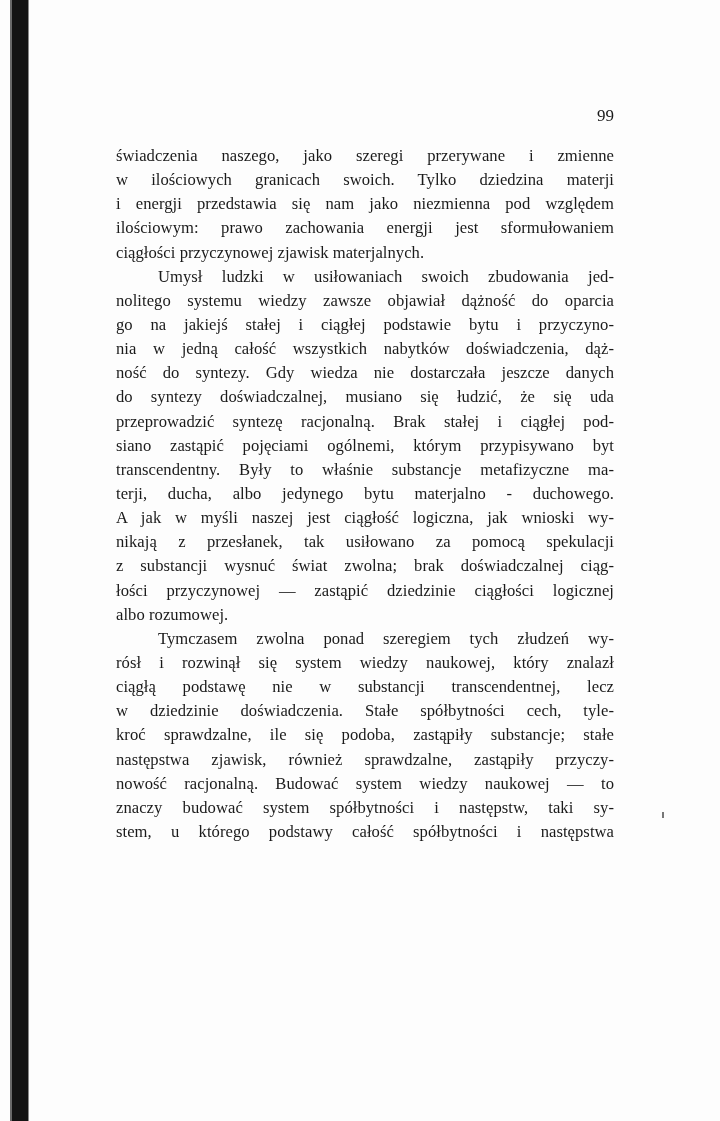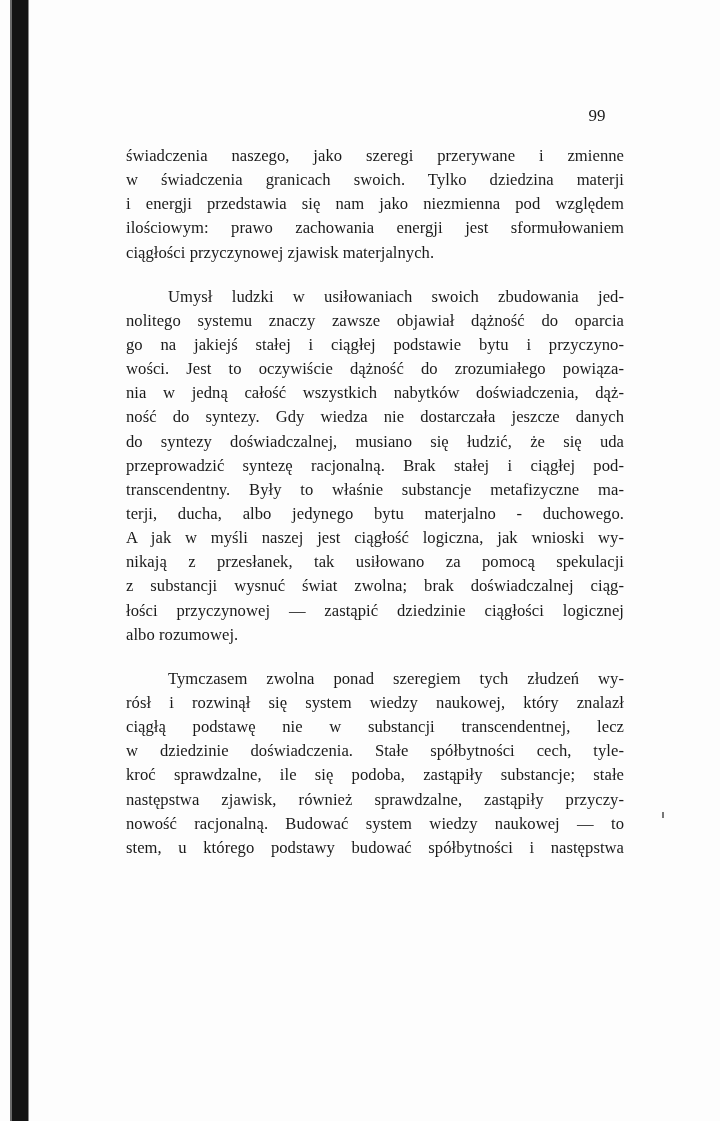--- a/index.html
+++ b/index.html
@@ -11,76 +11,77 @@
     font-family: "Liberation Serif", "DejaVu Serif", serif;
     color: #1a1a1a;
   }
   .binding {
     position: absolute; left: 12px; top: 0; width: 16px; height: 1121px;
     background: #141414;
     box-shadow: -2px 0 0 #6a6a6a, 1px 0 0 #8a8a8a;
   }
   .page-number {
     position: absolute; left: 580px; top: 106px; width: 34px;
-    text-align: center;
+    text-align: right;
     font-size: 17px;
   }
   .text-block {
-    position: absolute; left: 126px; top: 144px; width: 498px;
+    position: absolute; left: 116px; top: 144px; width: 498px;
   }
   .line {
     height: 24.15px; line-height: 24.15px;
     font-size: 16.6px;
     white-space: nowrap;
     text-align: justify;
     text-align-last: justify;
     letter-spacing: 0.05px;
   }
   .line.last { text-align-last: left; }
-  .line.indent { padding-left: 42px; margin-top: 20px; }
+  .line.indent { padding-left: 42px; }
   .speck {
     position: absolute; width: 2px; height: 6px; background: #777;
   }
 </style>
 </head>
 <body>
 
 <div class="binding"></div>
 <div class="speck" style="left:662px; top:812px;"></div>
 
 <div class="page-number">99</div>
 
 <div class="text-block" id="text-block">
     <div>
       <div class="line">świadczenia naszego, jako szeregi przerywane i zmienne</div>
-      <div class="line">w świadczenia granicach swoich. Tylko dziedzina materji</div>
+      <div class="line">w ilościowych granicach swoich. Tylko dziedzina materji</div>
       <div class="line">i energji przedstawia się nam jako niezmienna pod względem</div>
       <div class="line">ilościowym: prawo zachowania energji jest sformułowaniem</div>
       <div class="line last">ciągłości przyczynowej zjawisk materjalnych.</div>
     </div>
     <div>
       <div class="line indent">Umysł ludzki w usiłowaniach swoich zbudowania jed-</div>
-      <div class="line">nolitego systemu znaczy zawsze objawiał dążność do oparcia</div>
+      <div class="line">nolitego systemu wiedzy zawsze objawiał dążność do oparcia</div>
       <div class="line">go na jakiejś stałej i ciągłej podstawie bytu i przyczyno-</div>
-      <div class="line">wości. Jest to oczywiście dążność do zrozumiałego powiąza-</div>
       <div class="line">nia w jedną całość wszystkich nabytków doświadczenia, dąż-</div>
       <div class="line">ność do syntezy. Gdy wiedza nie dostarczała jeszcze danych</div>
       <div class="line">do syntezy doświadczalnej, musiano się łudzić, że się uda</div>
       <div class="line">przeprowadzić syntezę racjonalną. Brak stałej i ciągłej pod-</div>
+      <div class="line">siano zastąpić pojęciami ogólnemi, którym przypisywano byt</div>
       <div class="line">transcendentny. Były to właśnie substancje metafizyczne ma-</div>
       <div class="line">terji, ducha, albo jedynego bytu materjalno - duchowego.</div>
       <div class="line">A jak w myśli naszej jest ciągłość logiczna, jak wnioski wy-</div>
       <div class="line">nikają z przesłanek, tak usiłowano za pomocą spekulacji</div>
       <div class="line">z substancji wysnuć świat zwolna; brak doświadczalnej ciąg-</div>
       <div class="line">łości przyczynowej — zastąpić dziedzinie ciągłości logicznej</div>
       <div class="line last">albo rozumowej.</div>
     </div>
     <div>
       <div class="line indent">Tymczasem zwolna ponad szeregiem tych złudzeń wy-</div>
       <div class="line">rósł i rozwinął się system wiedzy naukowej, który znalazł</div>
       <div class="line">ciągłą podstawę nie w substancji transcendentnej, lecz</div>
       <div class="line">w dziedzinie doświadczenia. Stałe spółbytności cech, tyle-</div>
       <div class="line">kroć sprawdzalne, ile się podoba, zastąpiły substancje; stałe</div>
       <div class="line">następstwa zjawisk, również sprawdzalne, zastąpiły przyczy-</div>
       <div class="line">nowość racjonalną. Budować system wiedzy naukowej — to</div>
-      <div class="line">stem, u którego podstawy budować spółbytności i następstwa</div>
+      <div class="line">znaczy budować system spółbytności i następstw, taki sy-</div>
+      <div class="line">stem, u którego podstawy całość spółbytności i następstwa</div>
     </div>
   </div>
 
 </body></html>

